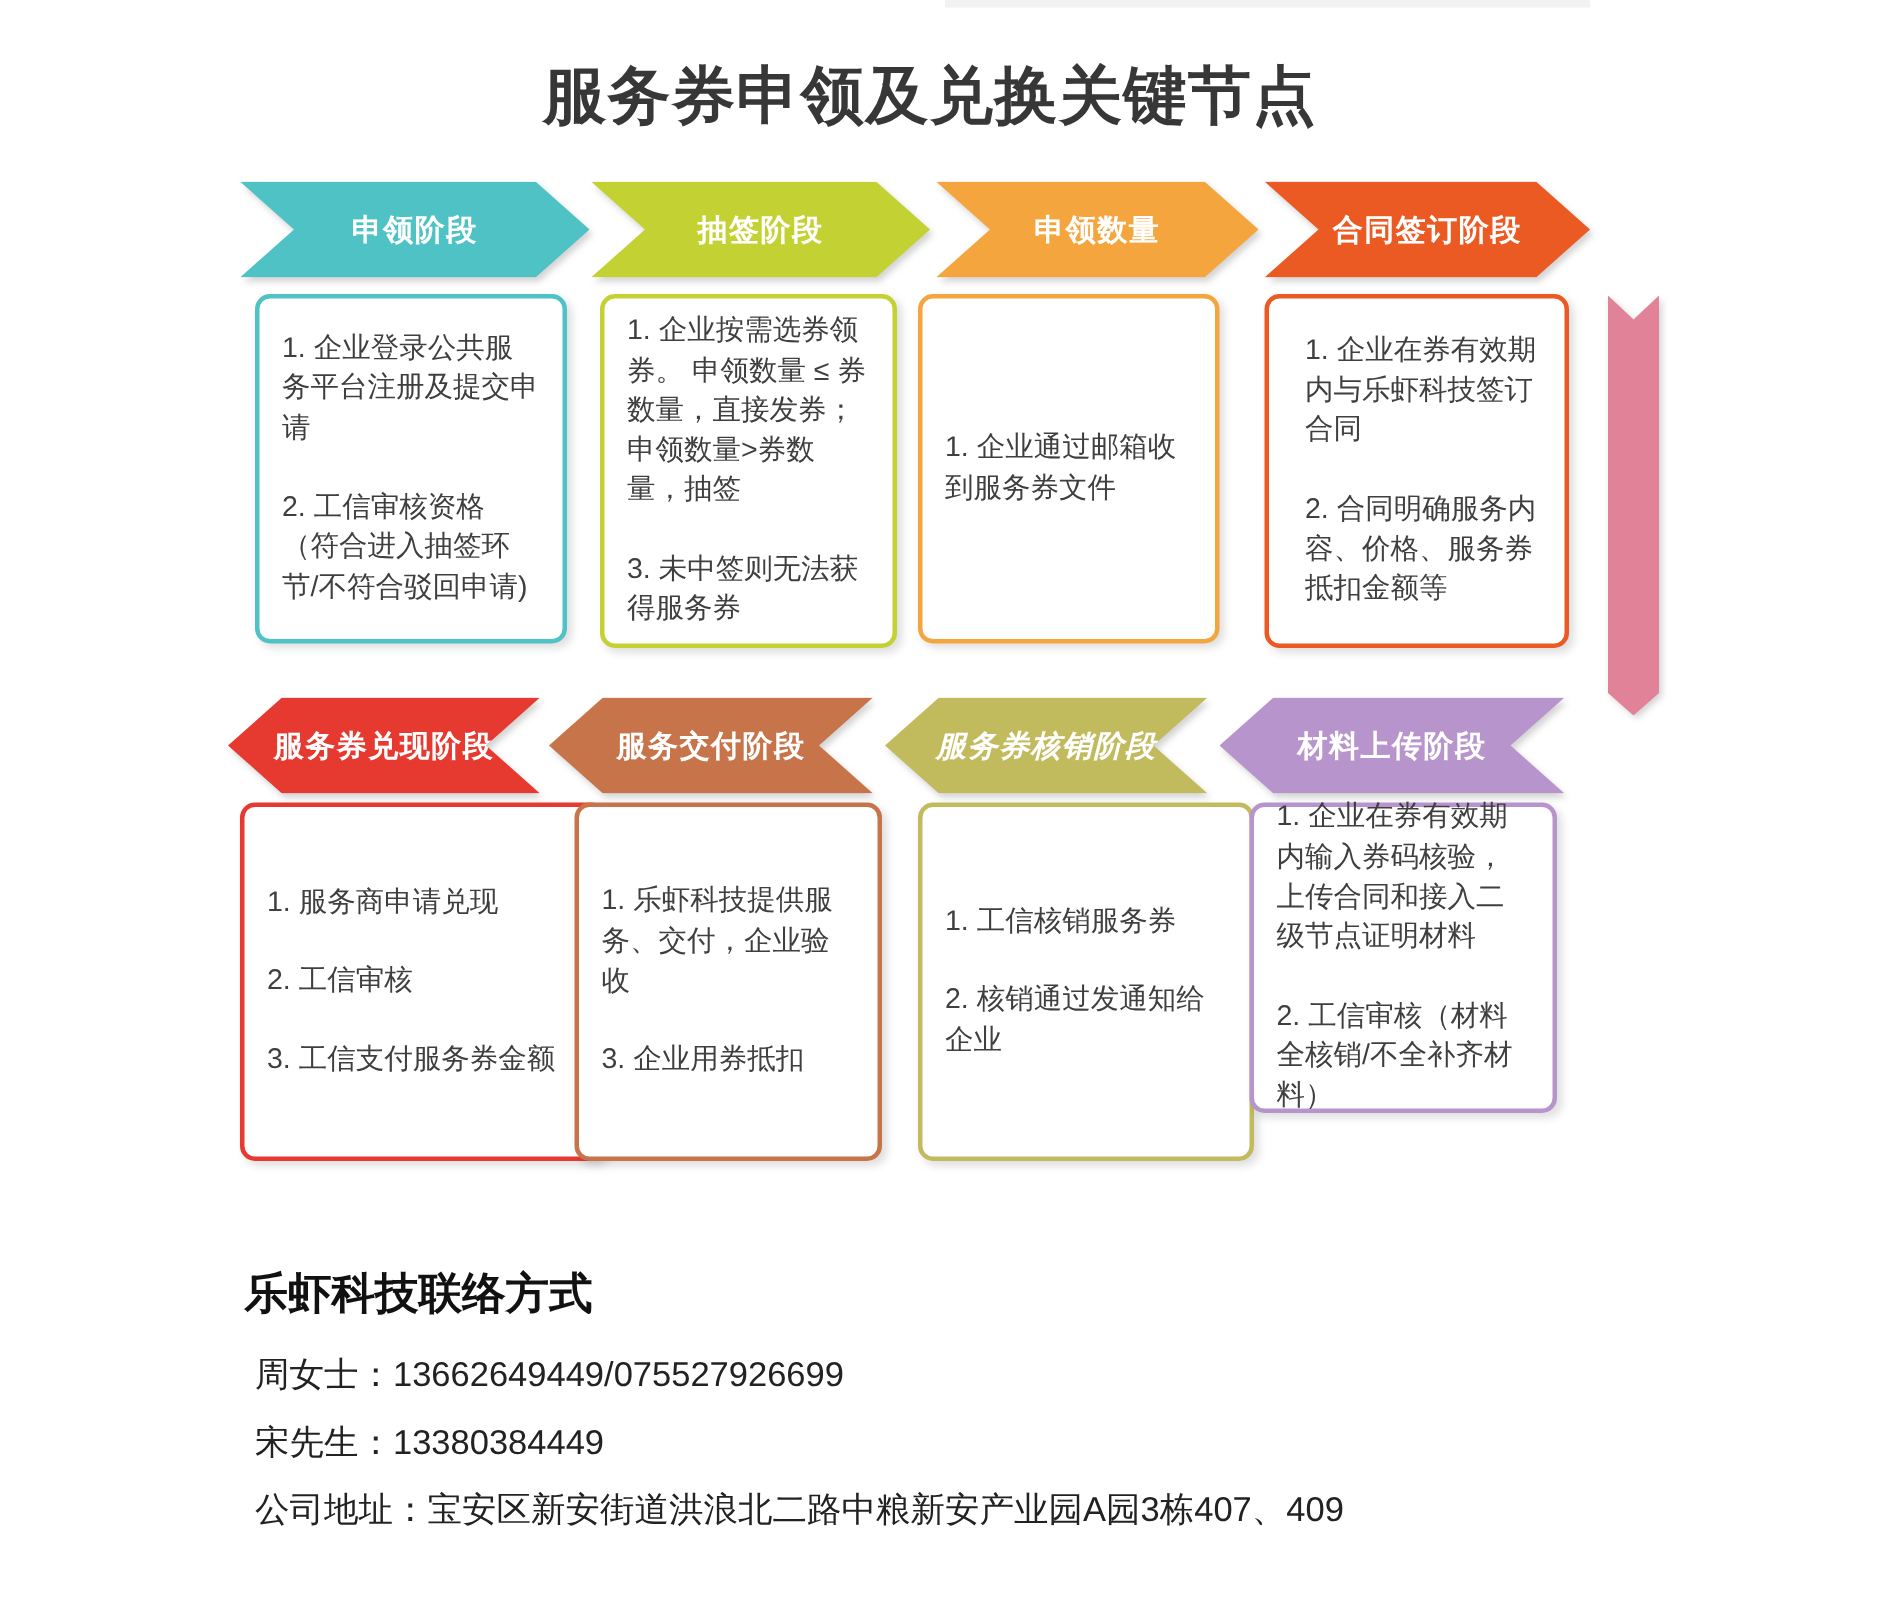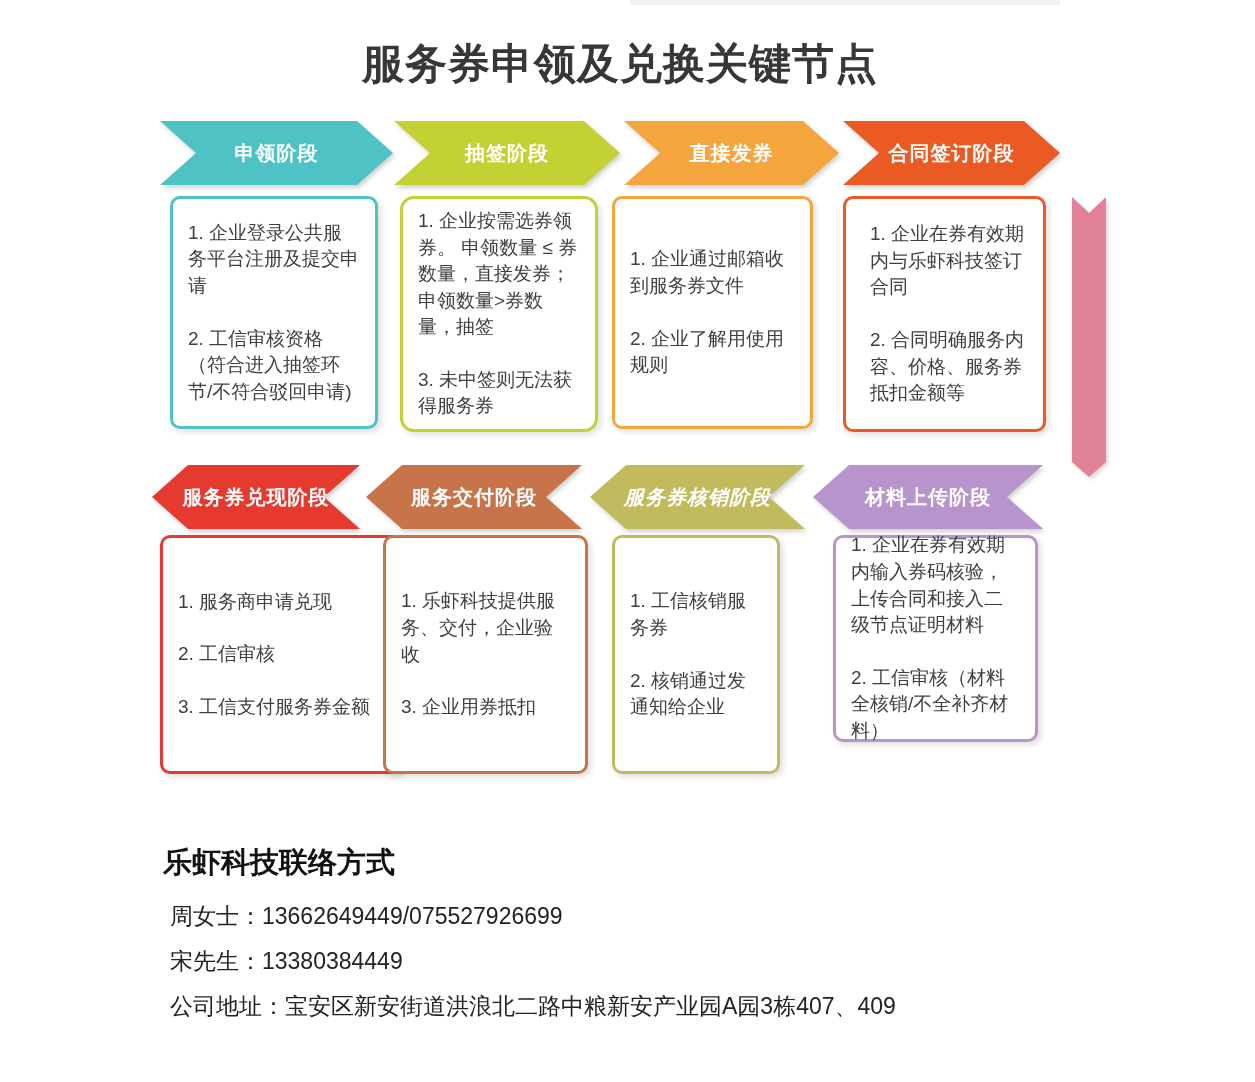--- a/index.html
+++ b/index.html
@@ -47,21 +47,21 @@
   .aw-b3{left:813px;top:465px;width:230px;}
 
   
   .bx-t0{left:170px;top:196px;width:208px;height:233px;}
   .bx-t1{left:400px;top:196px;width:198px;height:236px;}
   .bx-t2{left:612px;top:196px;width:201px;height:233px;}
   .bx-t3{left:843px;top:196px;width:203px;height:236px;padding-left:24px;}
   
   .bx-b0{left:160px;top:535px;width:244px;height:239px;}
   .bx-b1{left:383px;top:535px;width:205px;height:239px;}
-  .bx-b2{left:612px;top:535px;width:168px;height:239px;}
+  .bx-b2{left:612px;top:535px;width:224px;height:239px;}
   .bx-b3{left:833px;top:535px;width:205px;height:207px;}
 </style>
 </head>
 <body>
 
 <div class="canvas">
 
   <div class="top-artifact"></div>
 
   <div class="main-title">服务券申领及兑换关键节点</div>
@@ -71,40 +71,39 @@
       <span>申领阶段</span>
     </div>
   </div>
   <div class="arrow-wrap aw-t1">
     <div class="arrow right" style="background: rgb(195, 210, 50);">
       <span>抽签阶段</span>
     </div>
   </div>
   <div class="arrow-wrap aw-t2">
     <div class="arrow right" style="background: rgb(245, 165, 62);">
-      <span>直接发券</span>
+      <span>申领数量</span>
     </div>
   </div>
   <div class="arrow-wrap aw-t3">
     <div class="arrow right" style="background: rgb(236, 90, 36);">
       <span>合同签订阶段</span>
     </div>
   </div>
 
   <div class="stage-box bx-t0" style="border-color: rgb(79, 194, 198);">
       <p>1. 企业登录公共服务平台注册及提交申请</p>
       <p>2. 工信审核资格（符合进入抽签环节/不符合驳回申请)</p>
     </div>
-  <div class="stage-box bx-t1" style="border-color: rgb(195, 210, 50); border-radius: 14px;">
+  <div class="stage-box bx-t1" style="border-color: rgb(195, 210, 50);">
       <p>1. 企业按需选券领券。 申领数量 ≤ 券数量，直接发券；申领数量&gt;券数量，抽签</p>
       <p>3. 未中签则无法获得服务券</p>
     </div>
   <div class="stage-box bx-t2" style="border-color: rgb(245, 165, 62);">
       <p>1. 企业通过邮箱收到服务券文件</p>
-      <p>2. 企业了解用使用规则</p>
     </div>
   <div class="stage-box bx-t3" style="border-color: rgb(236, 90, 36);">
       <p>1. 企业在券有效期内与乐虾科技签订合同</p>
       <p>2. 合同明确服务内容、价格、服务券抵扣金额等</p>
     </div>
 
   <div class="connector">
     <div class="connector-shape" style="background: rgb(225, 130, 152);"></div>
   </div>
 

